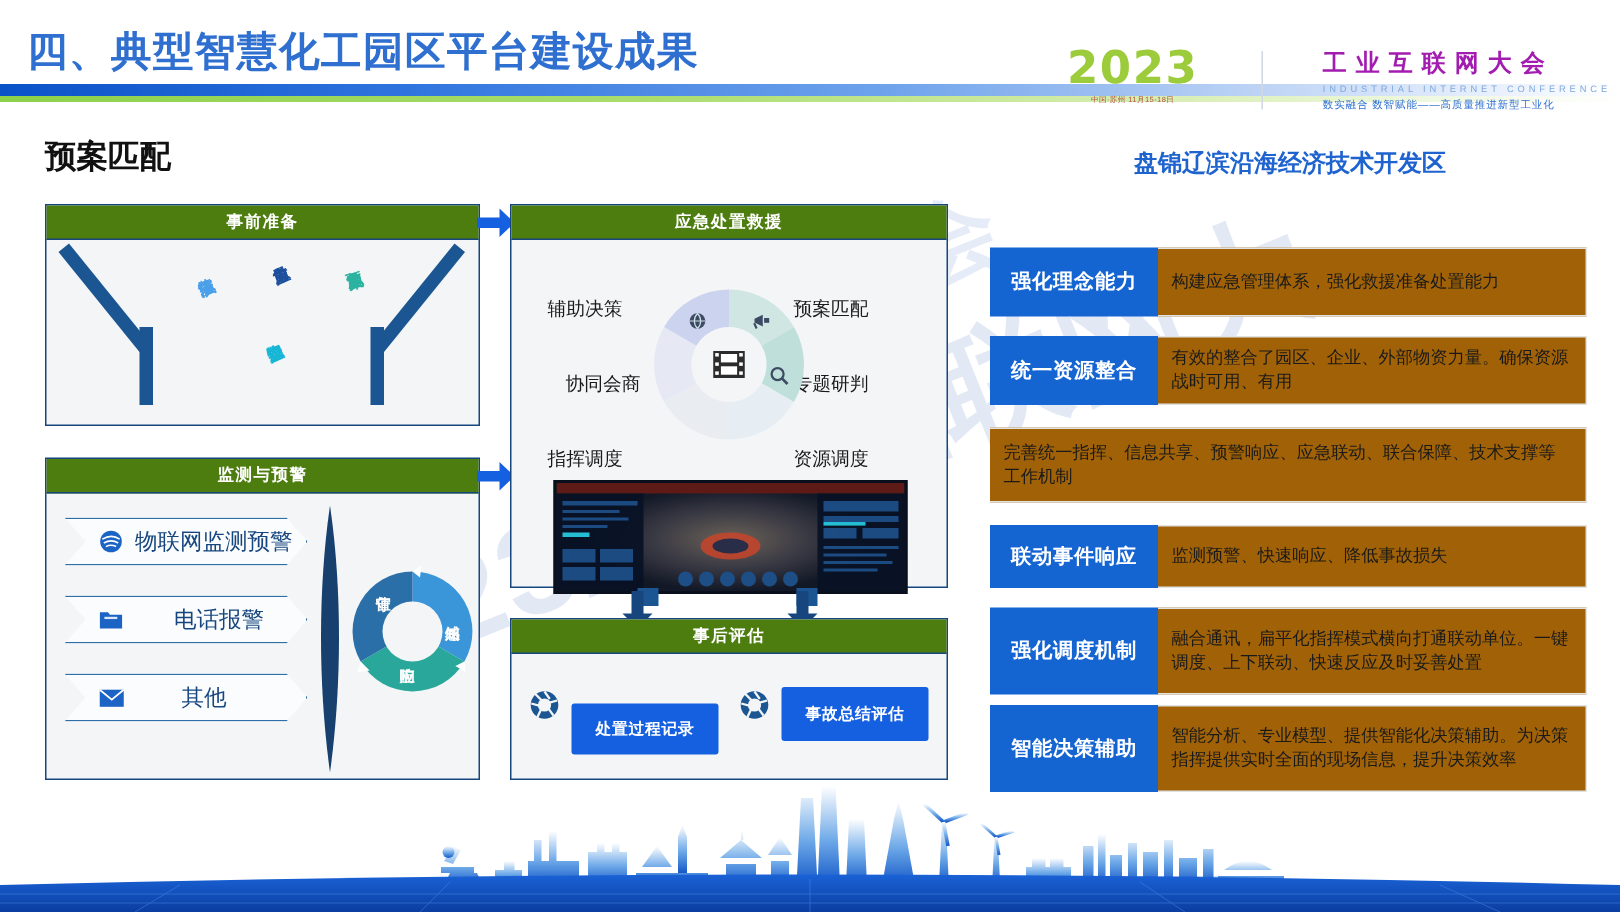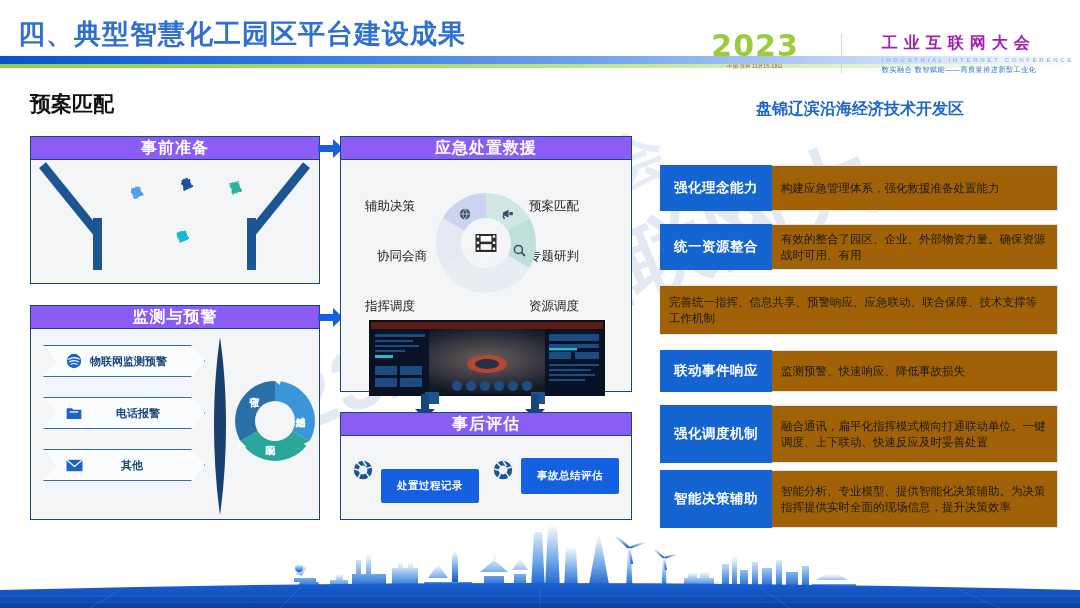--- a/index.html
+++ b/index.html
@@ -49,39 +49,39 @@
     font-size:21px;font-weight:bold;color:#111;
   }
   .right-title{
     position:absolute;left:660px;top:99px;width:400px;text-align:center;
     font-size:16px;font-weight:bold;color:#1f63cf;
   }
 
   
   .panel{position:absolute;border:1.5px solid #17467e;background:#f3f5f7;box-sizing:border-box;}
   .panel-hd{
-    background:#8b5cf6;color:#fff;font-weight:bold;text-align:center;
-    font-size:16px;letter-spacing:1px;line-height:22px;height:22px;
+    background:#4d7c0f;color:#fff;font-weight:bold;text-align:center;
+    font-size:11px;letter-spacing:1px;line-height:22px;height:22px;
     border-bottom:1.5px solid #17467e;
   }
   .panel-body{position:relative;width:100%;height:calc(100% - 22px);}
 
   
   .funnel{position:absolute;inset:0;}
   .funnel-arm{position:absolute;background:#1b5693;}
   .f-lab{position:absolute;font-size:10.5px;font-weight:bold;line-height:11px;text-align:center;white-space:nowrap;}
 
   
   .chev{
     position:absolute;height:30px;border:1.3px solid #2f6fa8;background:#fafcfe;
     display:flex;align-items:center;
     clip-path:polygon(0 0, calc(100% - 14px) 0, 100% 50%, calc(100% - 14px) 100%, 0 100%, 14px 50%);
   }
   .chev .ic{margin-left:22px;margin-right:8px;display:flex;align-items:center;}
-  .chev .tx{font-size:11px;font-weight:bold;color:#17467e;}
+  .chev .tx{font-size:15px;font-weight:normal;color:#17467e;}
   .g-lab{position:absolute;font-size:12.5px;color:#1a1a1a;white-space:nowrap;}
   .donut-hole{
     position:absolute;left:50%;top:50%;transform:translate(-50%,-50%);
     width:46px;height:46px;border-radius:50%;background:#f3f5f7;
     display:flex;align-items:center;justify-content:center;
   }
   .seg-ic{position:absolute;font-size:9px;color:#4a5b72;}
 
   
   .monitor{position:absolute;background:#0a0f1d;border:2px solid #0a0f1d;overflow:hidden;}

